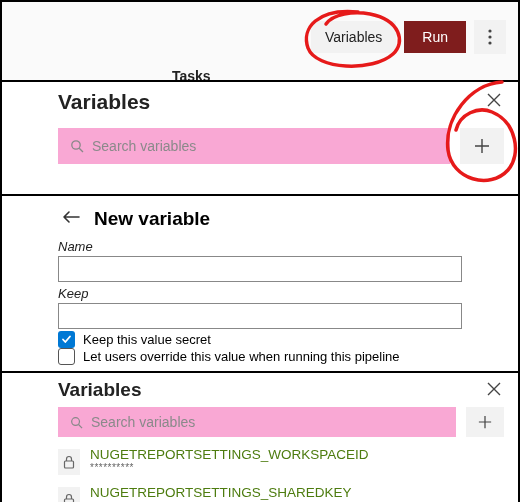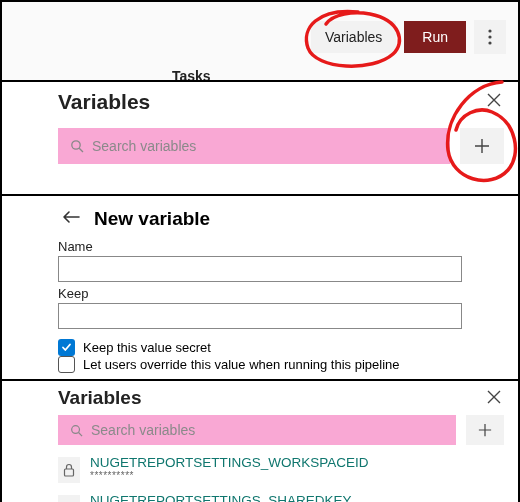--- a/index.html
+++ b/index.html
@@ -26,36 +26,36 @@
   .add-btn { width: 44px; height: 36px; background: #f2f2f2; border: none; display:flex; align-items:center; justify-content:center; cursor:pointer; }
 
   
   .scribble { position: absolute; pointer-events: none; }
 
   
   .sec3 { padding: 10px 56px 6px 56px; }
   .nv-header { display: flex; align-items: center; gap: 10px; margin-bottom: 8px; }
   .back-btn { background: none; border: none; cursor: pointer; padding: 4px; }
   .nv-title { font-size: 19px; font-weight: 600; }
-  .field-label { font-size: 13px; color: #222; margin-bottom: 2px; margin-top: 4px; display:block; }
+  .field-label { font-size: 13px; color: #222; margin-bottom: 2px; margin-top: 4px; display:block;font-style:italic; }
   .text-input { width: 100%; border: 1px solid #888; height: 26px; padding: 2px 6px; font-size: 13px; }
-  .check-row { display: flex; align-items: center; gap: 8px; margin-top: 10px; font-size: 13px; }
+  .check-row { display: flex; align-items: center; gap: 8px; margin-top: 2px; font-size: 13px; }
   .chk { width: 17px; height: 17px; border-radius: 3px; display:flex; align-items:center; justify-content:center; flex-shrink:0; }
   .chk.checked { background: #0078d4; }
   .chk.unchecked { border: 1.5px solid #555; background:#fff; }
 
   
   .sec4 { padding: 6px 14px 8px 56px; position: relative; }
   .sec4 .panel-title { font-size: 19px; margin-bottom: 6px; }
   .sec4 .close-x { top: 8px; }
   .sec4 .search-box { height: 30px; }
   .sec4 .add-btn { height: 30px; width: 38px; }
   .var-row { display: flex; align-items: flex-start; gap: 10px; margin-top: 10px; }
   .lock { width: 22px; height: 26px; background: #f2f2f2; display:flex; align-items:center; justify-content:center; flex-shrink:0; color:#555; margin-top:2px; }
-  .var-name { font-size: 13.5px; font-weight: 400; color: #0f766e; }
+  .var-name { font-size: 13.5px; font-weight: 400; color: #4d7c0f; }
   .var-mask { font-size: 10px; color: #666; letter-spacing: 0.5px; }
 </style>
 </head>
 <body>
 
 <div class="frame toolbar">
   <div class="toolbar-inner">
     <button class="btn-variables">Variables</button>
     <button class="btn-run">Run</button>
     <button class="btn-more">

